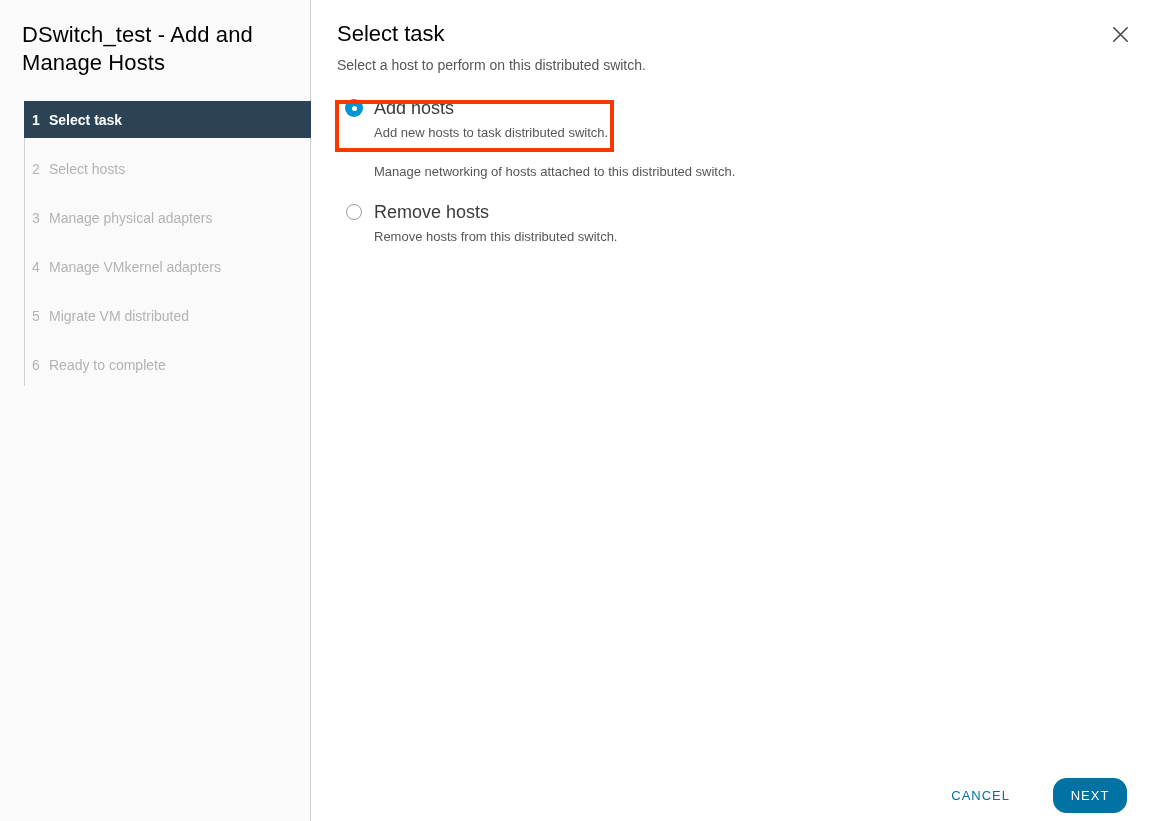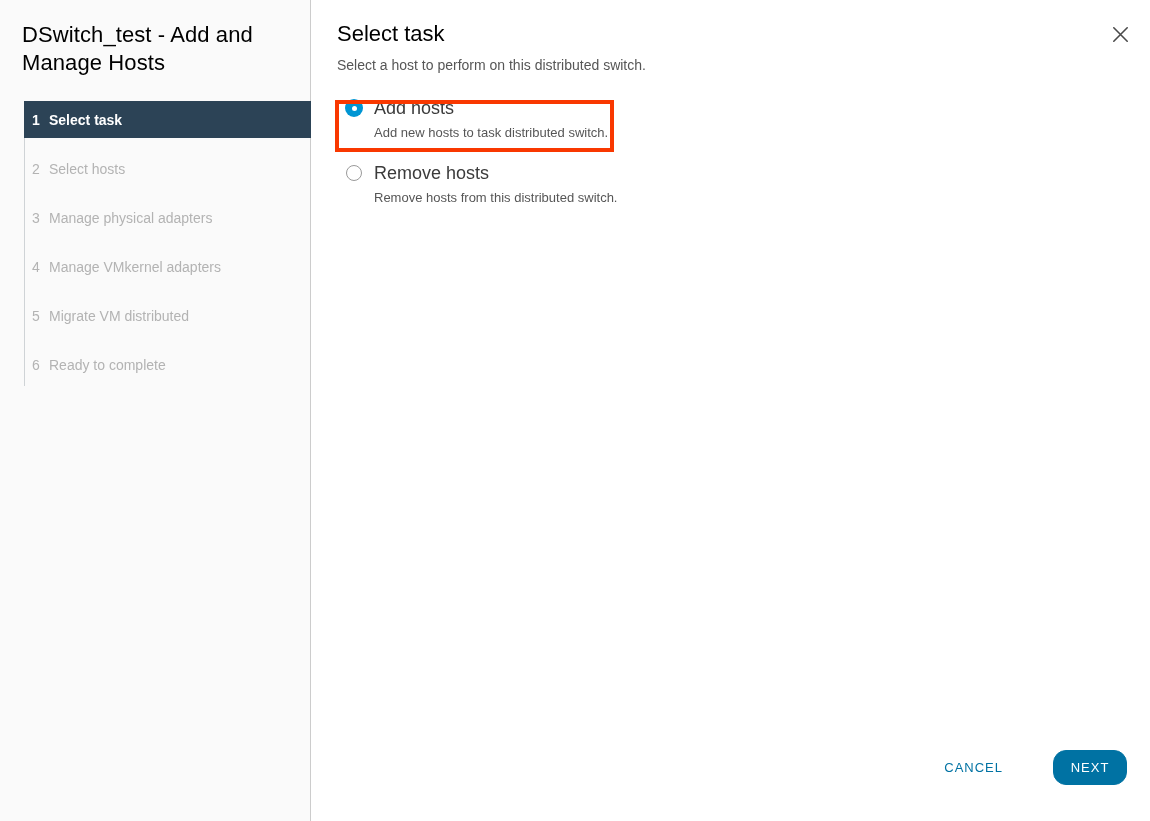--- a/index.html
+++ b/index.html
@@ -216,24 +216,24 @@
     height: 52px;
     border: 4px solid #f93800;
     pointer-events: none;
     z-index: 40;
   }
 
   
   .footer {
     position: absolute;
     right: 23px;
-    bottom: 36px;
+    bottom: 8px;
     display: flex;
     align-items: center;
-    gap: 12px;
+    gap: 5px;
   }
 
   .btn-cancel {
     font-family: "Liberation Sans", sans-serif;
     font-size: 13px;
     font-weight: 500;
     letter-spacing: 1.0px;
     color: #0072a3;
     background: transparent;
     border: 1px solid transparent;
@@ -324,20 +324,21 @@
           <span class="radio checked">
             <span class="ring"></span>
             <span class="dot"></span>
           </span>
           <span class="option-label">Add hosts</span>
         </div>
         <div class="option-desc">Add new hosts to task distributed switch.</div>
       </div>
 
       <div class="option">
+        <div class="option-desc">Manage networking of hosts attached to this distributed switch.</div>
       </div>
 
       <div class="option">
         <div class="option-row">
           <span class="radio">
             <span class="ring"></span>
           </span>
           <span class="option-label">Remove hosts</span>
         </div>
         <div class="option-desc">Remove hosts from this distributed switch.</div>

